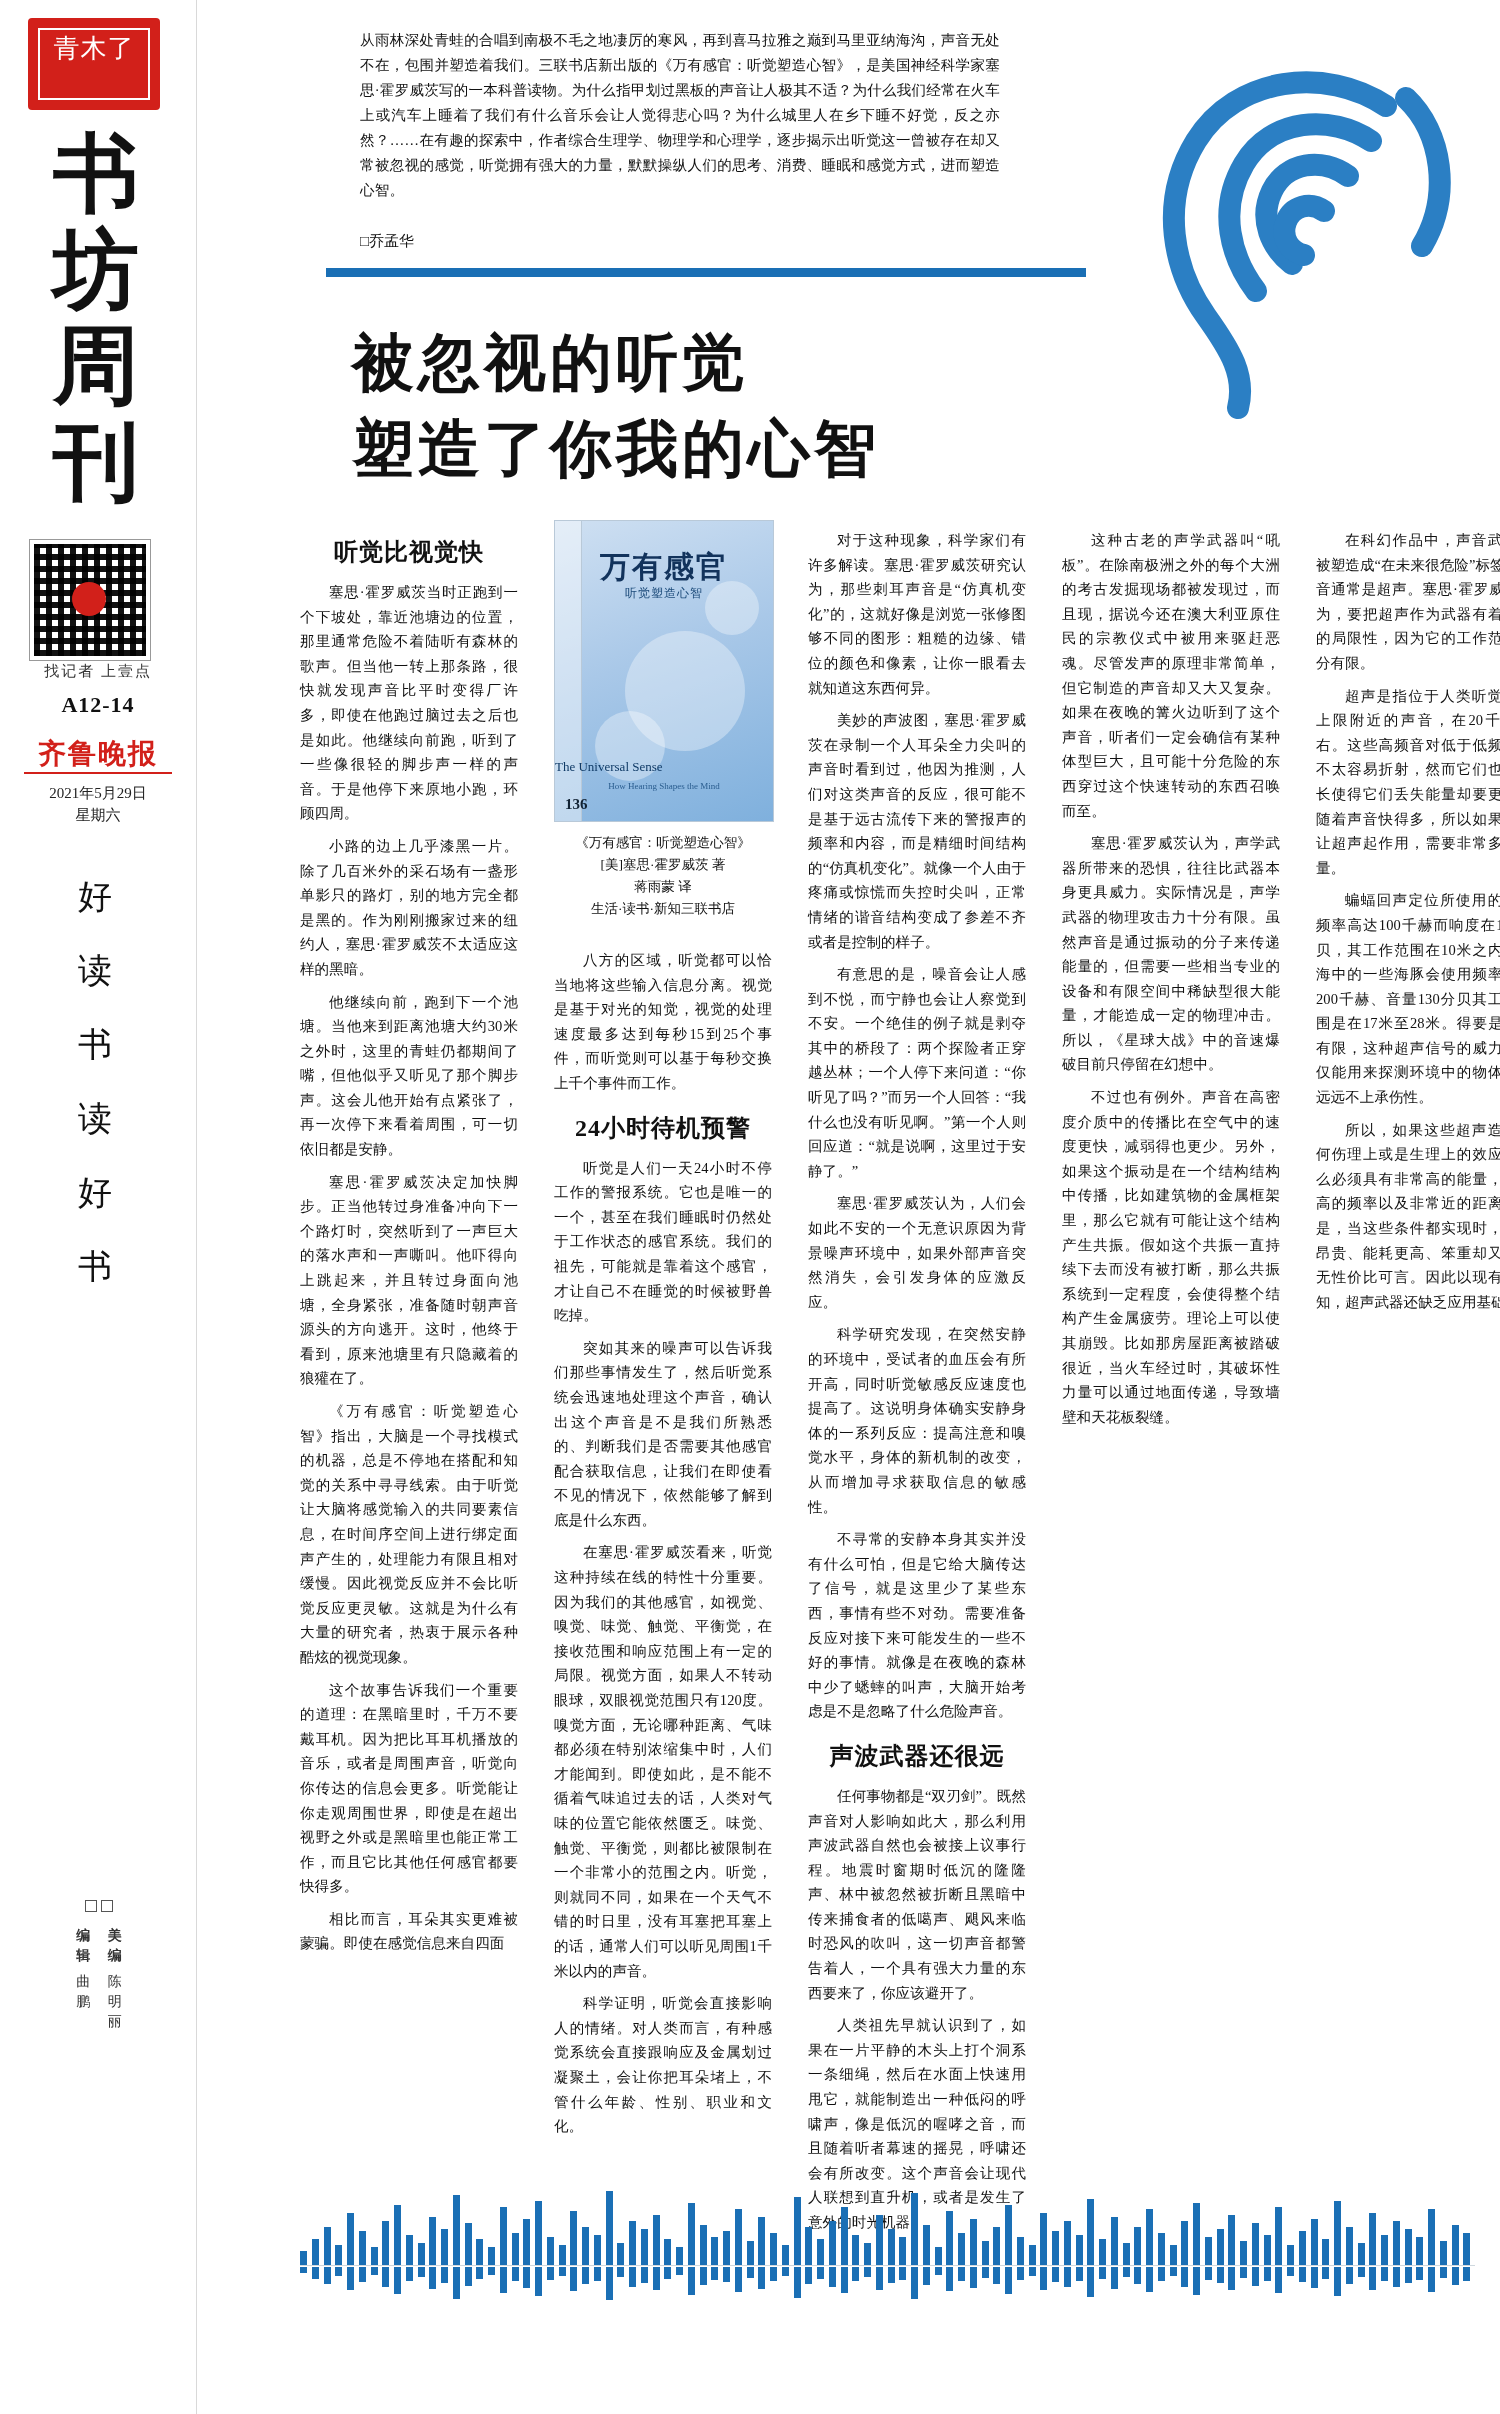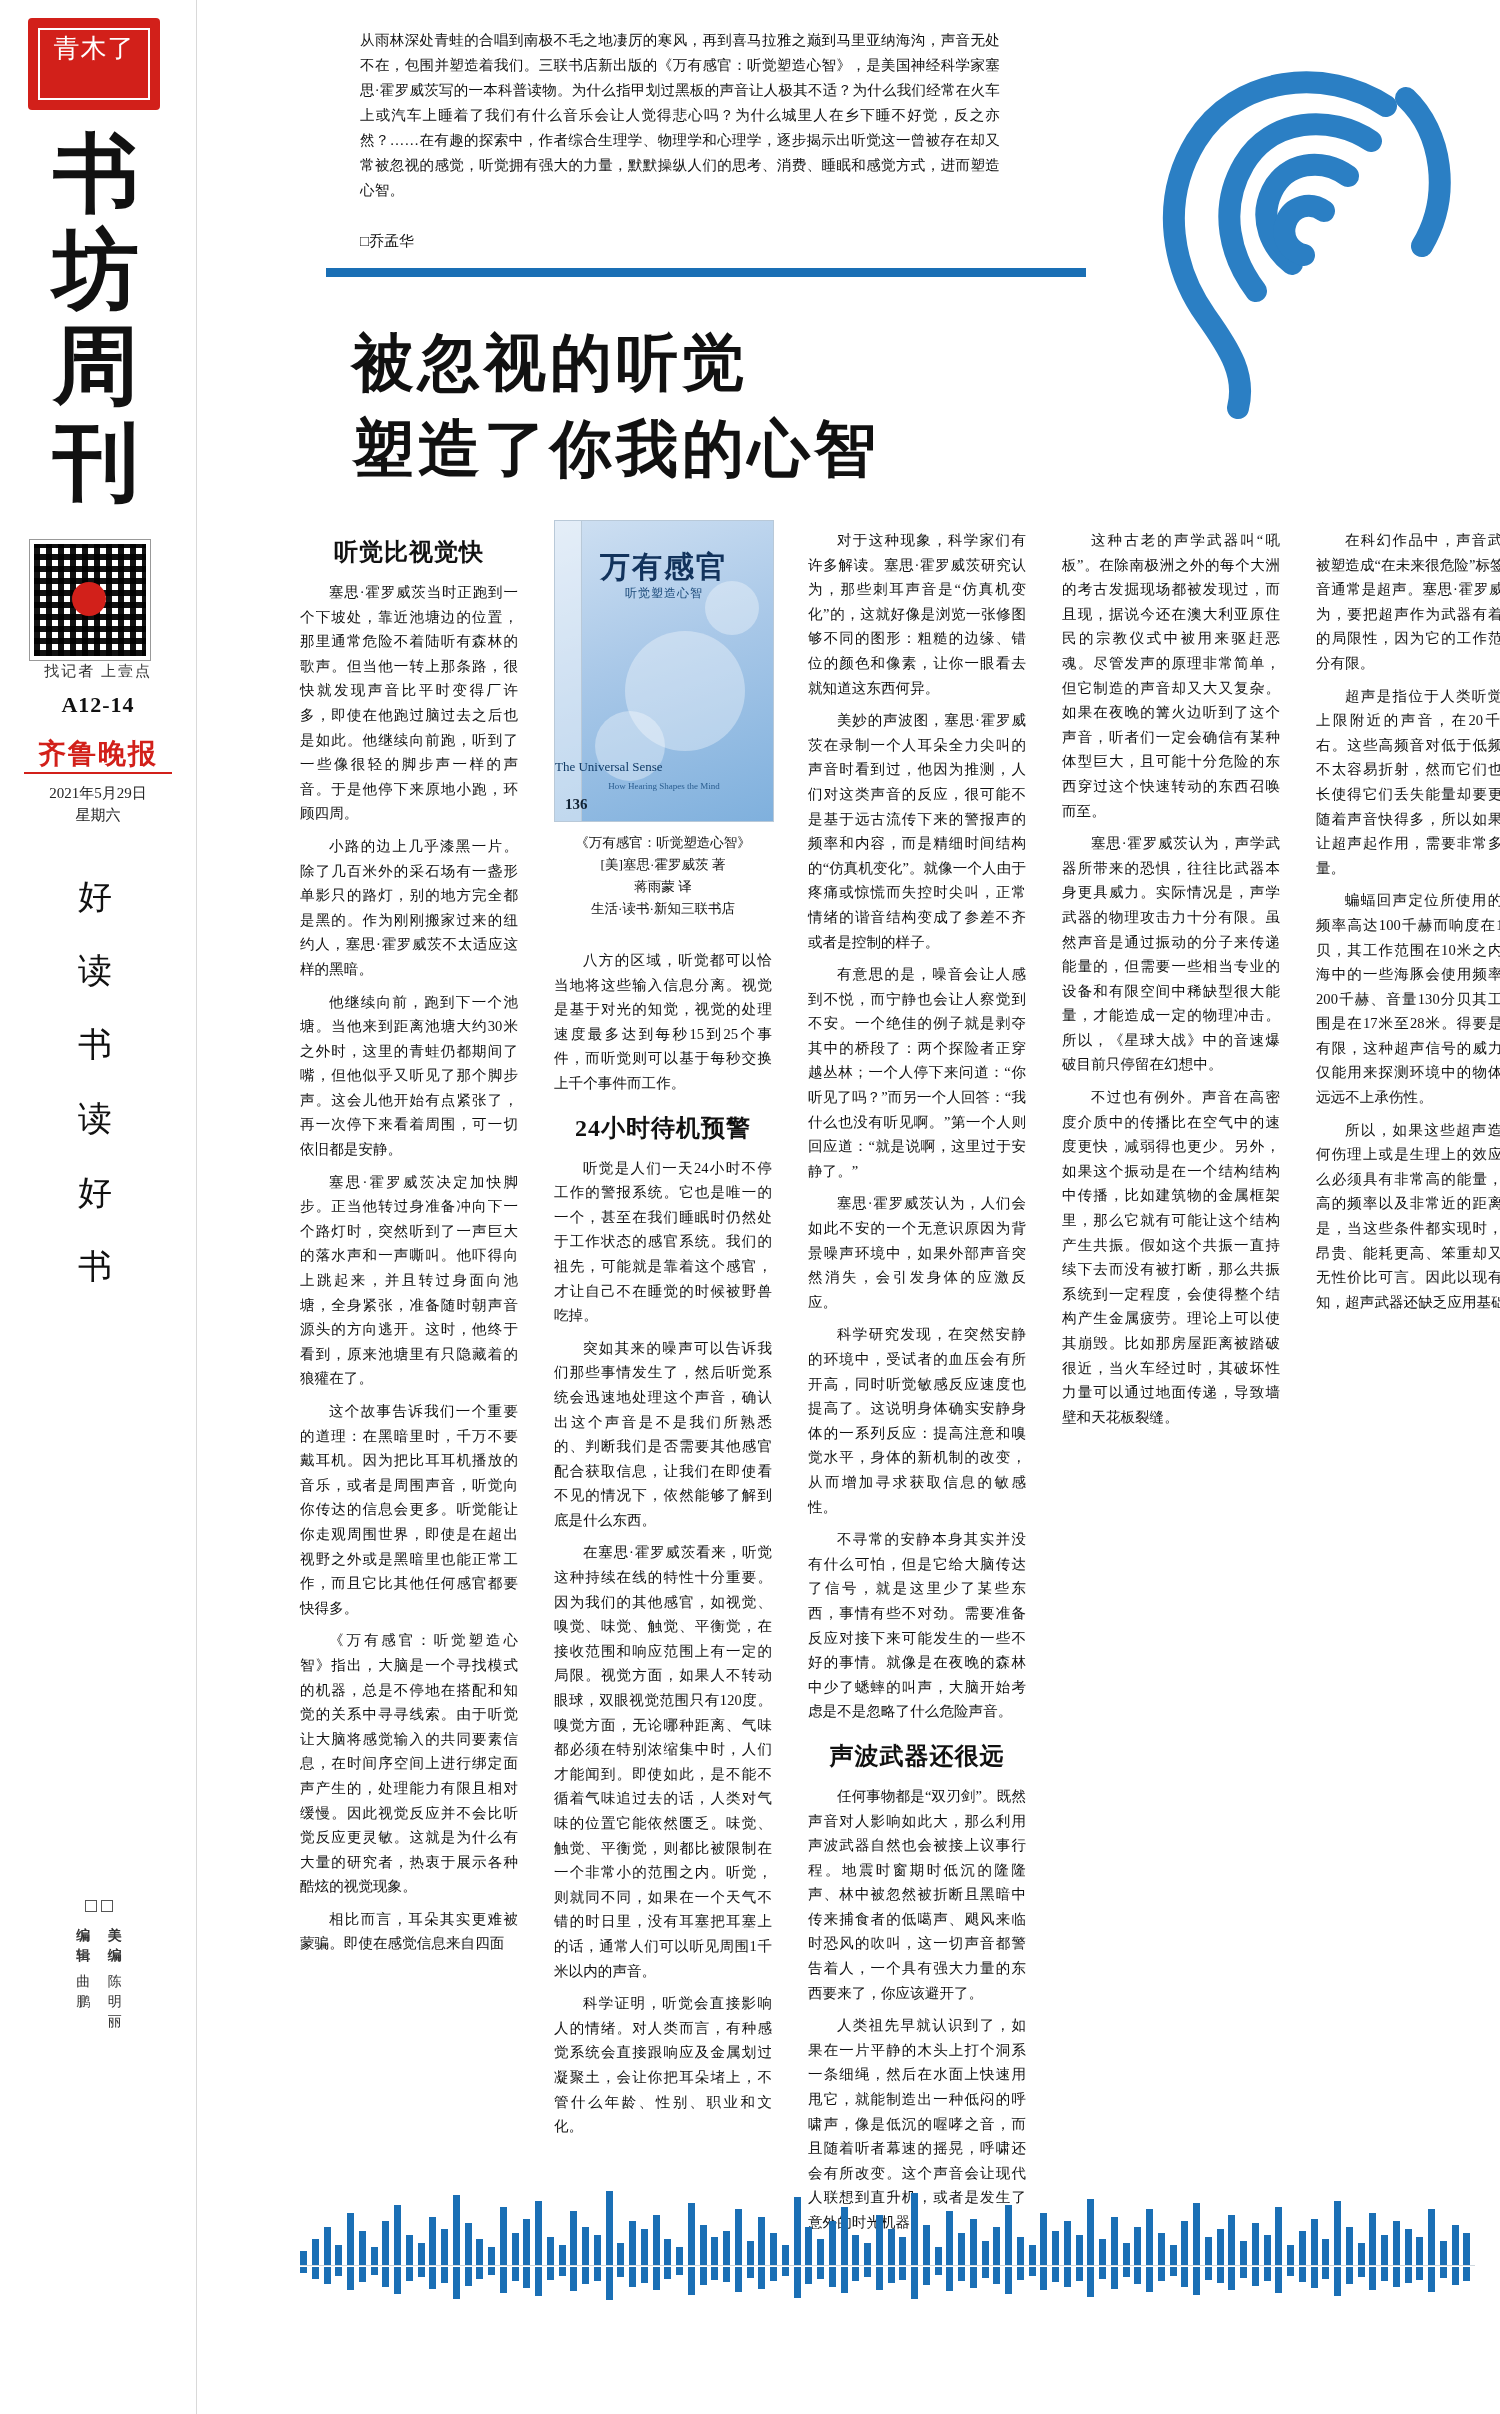--- a/index.html
+++ b/index.html
@@ -424,22 +424,22 @@
   </div>
 
   <div class="cols">
 
     <div class="col c1">
       <div class="sub-head">听觉比视觉快</div>
       <p>塞思·霍罗威茨当时正跑到一个下坡处，靠近池塘边的位置，那里通常危险不着陆听有森林的歌声。但当他一转上那条路，很快就发现声音比平时变得厂许多，即使在他跑过脑过去之后也是如此。他继续向前跑，听到了一些像很轻的脚步声一样的声音。于是他停下来原地小跑，环顾四周。</p>
       <p>小路的边上几乎漆黑一片。除了几百米外的采石场有一盏形单影只的路灯，别的地方完全都是黑的。作为刚刚搬家过来的纽约人，塞思·霍罗威茨不太适应这样的黑暗。</p>
       <p>他继续向前，跑到下一个池塘。当他来到距离池塘大约30米之外时，这里的青蛙仍都期间了嘴，但他似乎又听见了那个脚步声。这会儿他开始有点紧张了，再一次停下来看着周围，可一切依旧都是安静。</p>
       <p>塞思·霍罗威茨决定加快脚步。正当他转过身准备冲向下一个路灯时，突然听到了一声巨大的落水声和一声嘶叫。他吓得向上跳起来，并且转过身面向池塘，全身紧张，准备随时朝声音源头的方向逃开。这时，他终于看到，原来池塘里有只隐藏着的狼獾在了。</p>
+      <p>《万有感官：听觉塑造心智》指出，大脑是一个寻找模式的机器，总是不停地在搭配和知觉的关系中寻寻线索。由于听觉让大脑将感觉输入的共同要素信息，在时间序空间上进行绑定面声产生的，处理能力有限且相对缓慢。因此视觉反应并不会比听觉反应更灵敏。这就是为什么有大量的研究者，热衷于展示各种酷炫的视觉现象。</p>
       <p>这个故事告诉我们一个重要的道理：在黑暗里时，千万不要戴耳机。因为把比耳耳机播放的音乐，或者是周围声音，听觉向你传达的信息会更多。听觉能让你走观周围世界，即使是在超出视野之外或是黑暗里也能正常工作，而且它比其他任何感官都要快得多。</p>
-      <p>《万有感官：听觉塑造心智》指出，大脑是一个寻找模式的机器，总是不停地在搭配和知觉的关系中寻寻线索。由于听觉让大脑将感觉输入的共同要素信息，在时间序空间上进行绑定面声产生的，处理能力有限且相对缓慢。因此视觉反应并不会比听觉反应更灵敏。这就是为什么有大量的研究者，热衷于展示各种酷炫的视觉现象。</p>
       <p>相比而言，耳朵其实更难被蒙骗。即使在感觉信息来自四面</p>
     </div>
 
     <div class="book-block">
       <div class="book-cover">
         <div class="cv-spine"></div>
         <div class="blob" style="width:120px;height:120px;left:70px;top:110px;"></div>
         <div class="blob" style="width:70px;height:70px;left:40px;top:190px;"></div>
         <div class="blob" style="width:54px;height:54px;left:150px;top:60px;"></div>
         <div class="cv-title">万有感官</div>

